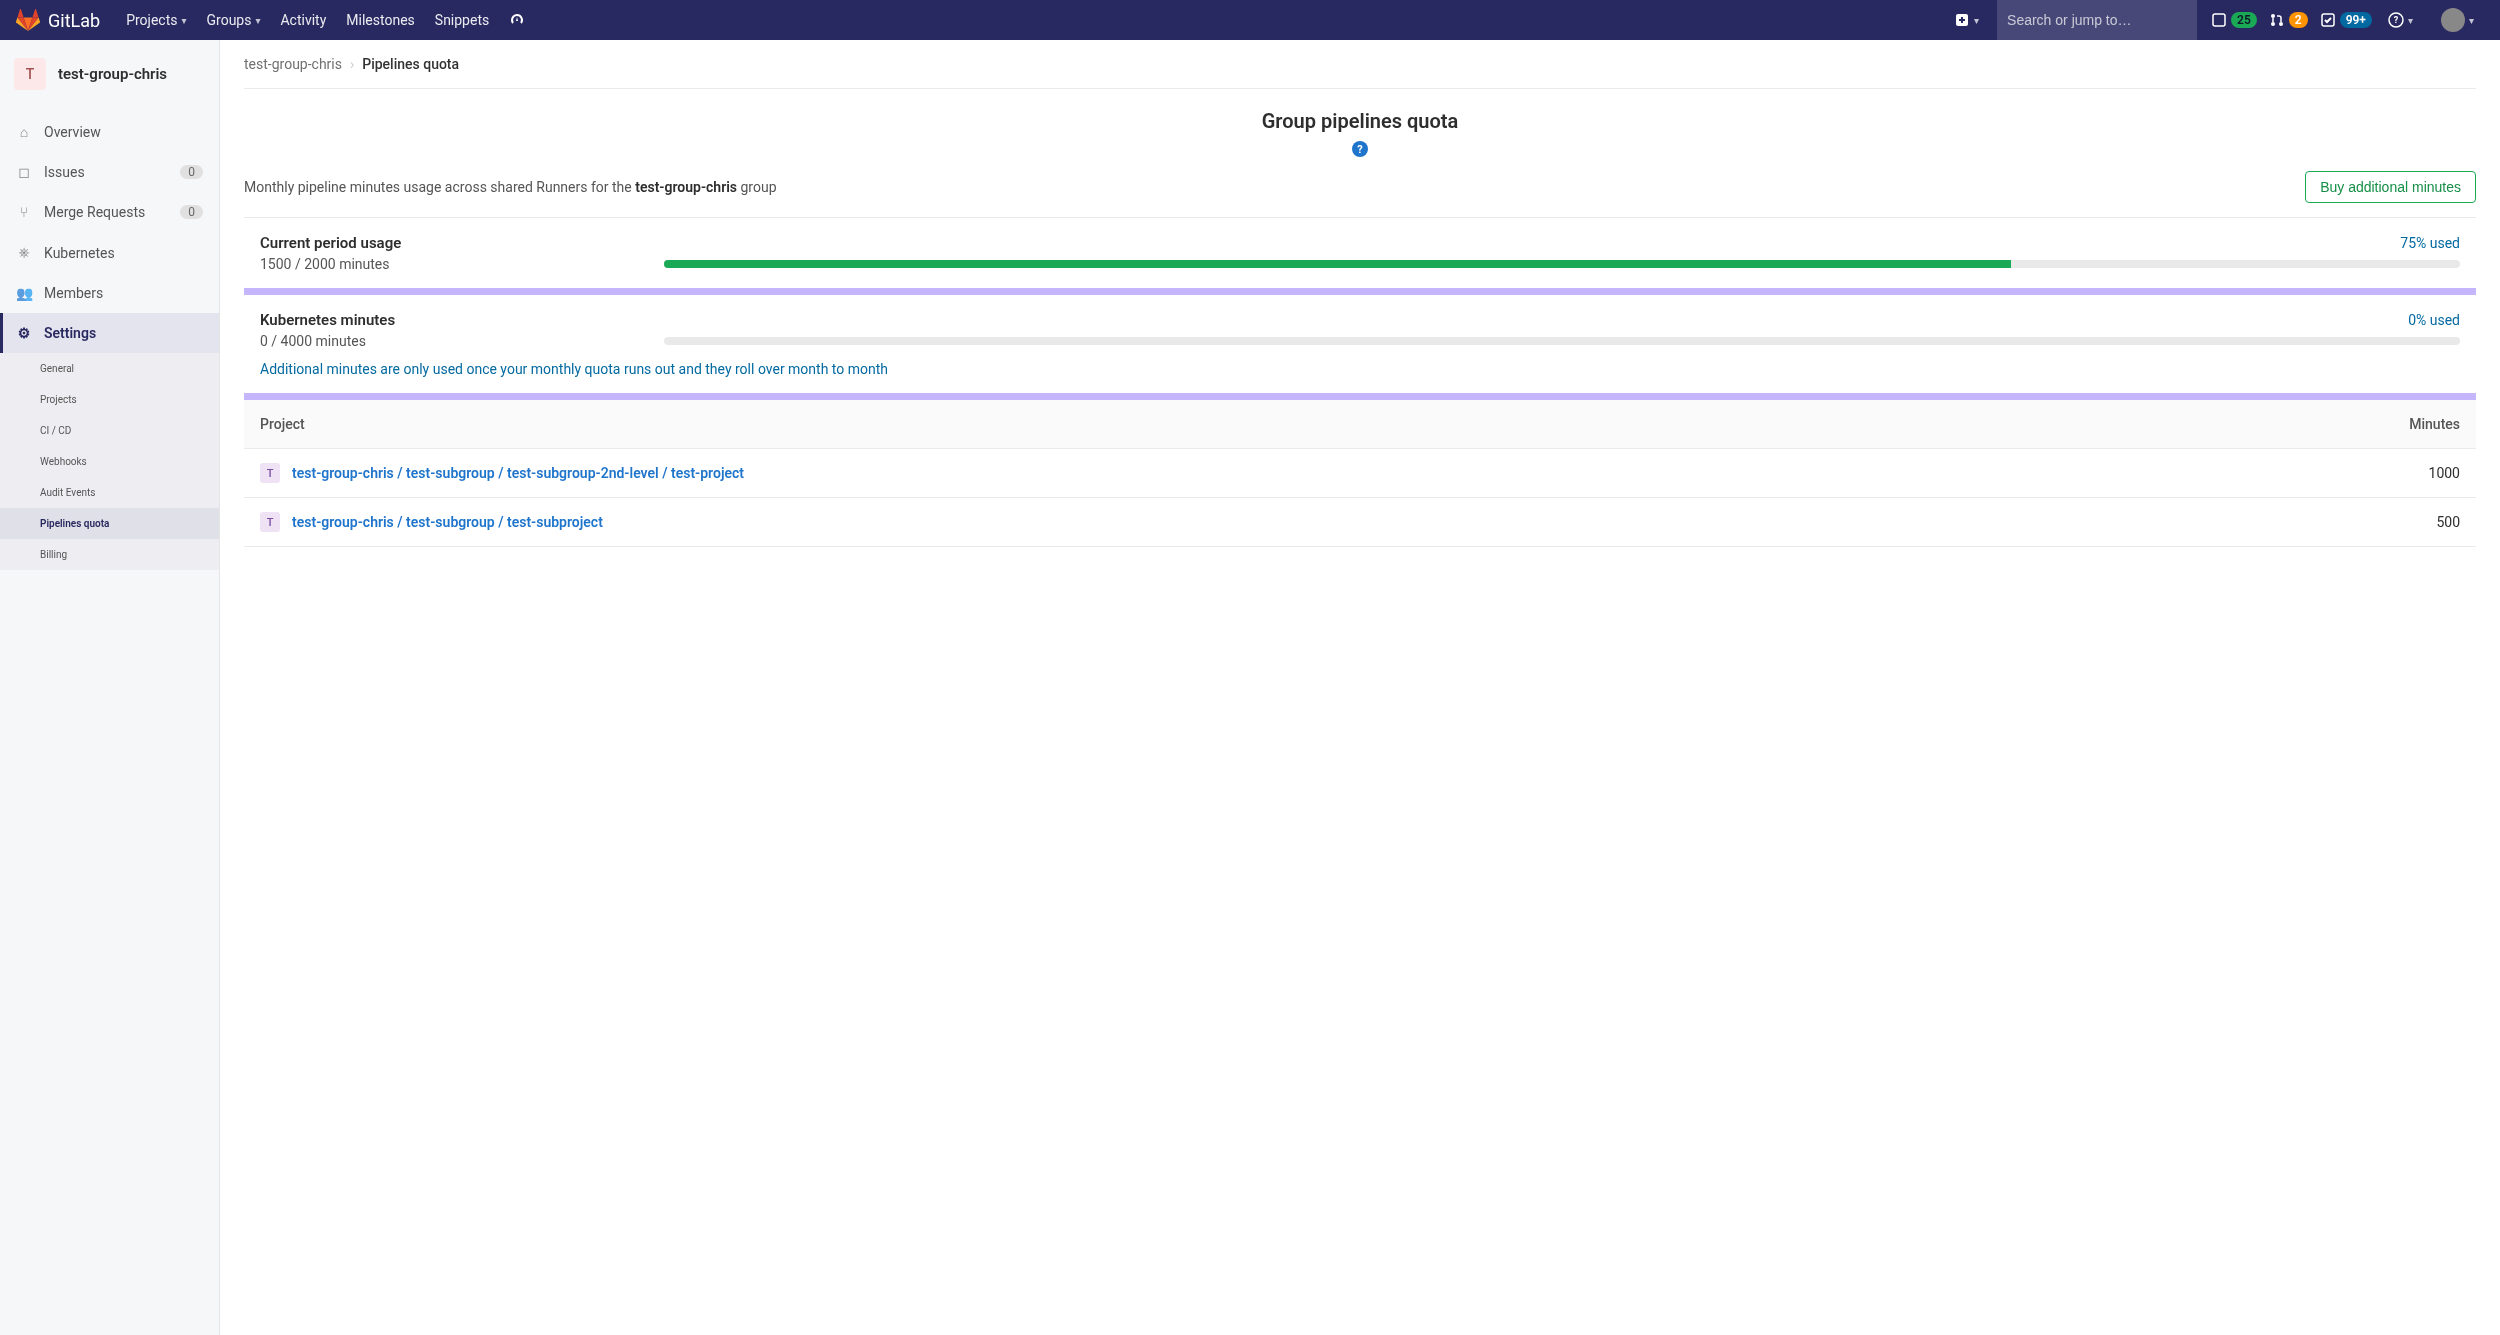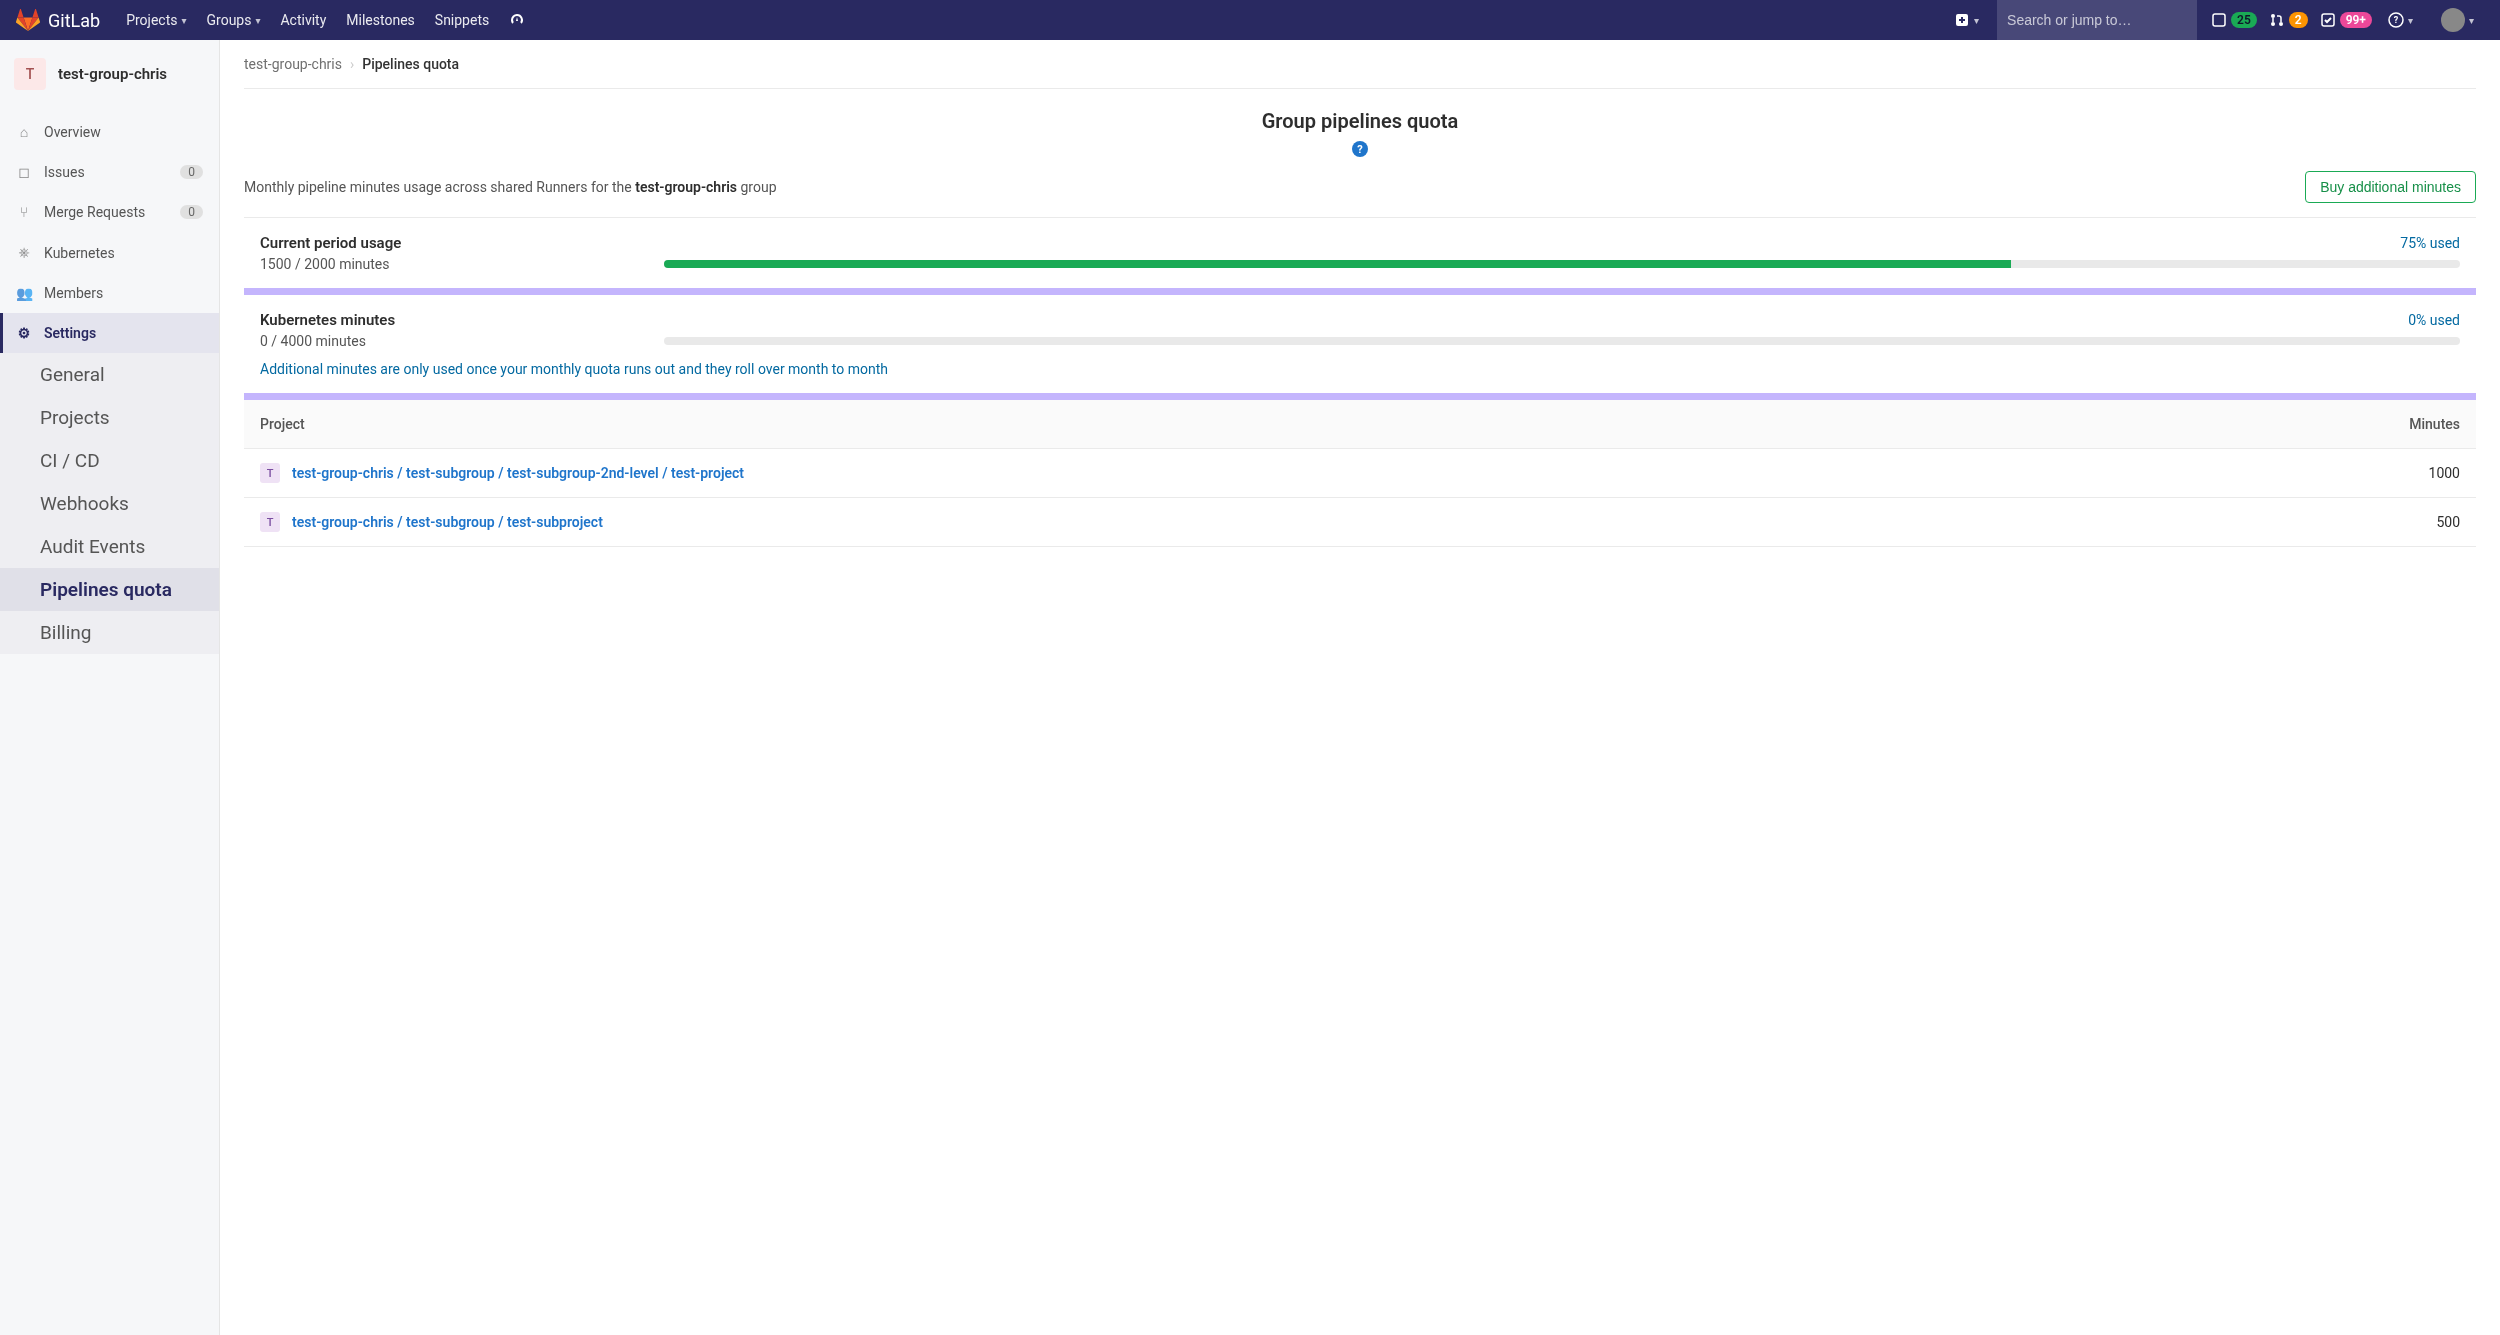--- a/index.html
+++ b/index.html
@@ -11,41 +11,41 @@
 .topnav .logo svg { width: 24px; height: 24px; }
 .topnav .nav-item { color: rgba(255,255,255,0.9); padding: 0 10px; font-size: 14px; display: flex; align-items: center; height: 40px; cursor: pointer; gap: 4px; }
 .topnav .spacer { flex: 1; }
 .topnav .search { background: rgba(255,255,255,0.15); border-radius: 4px; height: 48px; width: 200px; display: flex; align-items: center; padding: 0 10px; color: rgba(255,255,255,0.7); margin: 0 8px; }
 .topnav .search input { background: transparent; border: none; color: #fff; flex: 1; outline: none; font-size: 14px; }
 .topnav .search input::placeholder { color: rgba(255,255,255,0.7); }
 .topnav .badge-item { display: flex; align-items: center; margin: 0 6px; cursor: pointer; gap: 4px; }
 .topnav .badge { border-radius: 9px; padding: 1px 6px; font-size: 12px; font-weight: 600; }
 .badge.green { background: #1aaa55; color: #0f172a; }
 .badge.orange { background: #fc9403; color: #fff; }
-.badge.blue { background: #ec4899; color: #fff; }
+.badge.blue { background: #0369a1; color: #fff; }
 .topnav .avatar { width: 24px; height: 24px; border-radius: 50%; background: #888; margin-left: 8px; }
 .chev { font-size: 10px; opacity: 0.8; }
 
 
 .layout { display: flex; min-height: calc(100vh - 40px); }
 .sidebar { width: 220px; background: #f6f7f9; border-right: 1px solid #e5e5e5; padding-top: 8px; }
 .main { flex: 1; padding: 16px 24px; }
 
 
 .sidebar .context { display: flex; align-items: center; padding: 10px 14px; gap: 12px; }
 .sidebar .context .avatar-sq { width: 32px; height: 32px; border-radius: 4px; background: #fce8e8; color: #a35252; display: flex; align-items: center; justify-content: center; font-weight: 500; }
 .sidebar .context-name { font-weight: 600; font-size: 15px; color: #2e2e2e; }
 .sidebar .nav { list-style: none; margin-top: 12px; }
 .sidebar .nav li { display: flex; align-items: center; padding: 12px 16px; cursor: pointer; color: #555; gap: 12px; }
 .sidebar .nav li .icon { width: 16px; text-align: center; opacity: 0.7; }
 .sidebar .nav li .count { margin-left: auto; background: #e0e0e0; color: #666; border-radius: 9px; padding: 0 8px; font-size: 12px; }
 .sidebar .nav li.active { background: #e4e4ee; color: #292961; font-weight: 600; border-left: 3px solid #292961; padding-left: 13px; }
 .sidebar .nav li.active .icon { opacity: 1; color: #292961; }
 .sidebar .subnav { list-style: none; background: #eeeef2; }
-.sidebar .subnav li { padding: 10px 16px 10px 40px; color: #555; cursor: pointer; font-size: 19px; }
+.sidebar .subnav li { padding: 10px 16px 10px 40px; color: #555; cursor: pointer; font-size: 10px; }
 .sidebar .subnav li.active { color: #292961; font-weight: 600; background: #e0e0e8; }
 
 
 .breadcrumb { display: flex; align-items: center; gap: 8px; font-size: 14px; color: #707070; padding-bottom: 16px; border-bottom: 1px solid #eaeaea; }
 .breadcrumb .sep { color: #ccc; }
 .breadcrumb .current { color: #333; font-weight: 500; }
 
 
 .page-header { margin-top: 20px; }
 .page-header h1 { font-size: 20px; font-weight: 600; display: flex; align-items: center; gap: 8px; flex-direction: column; }

